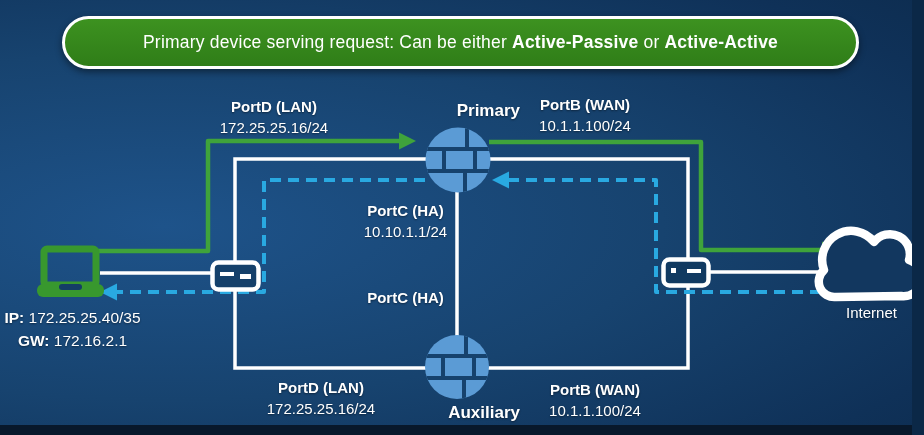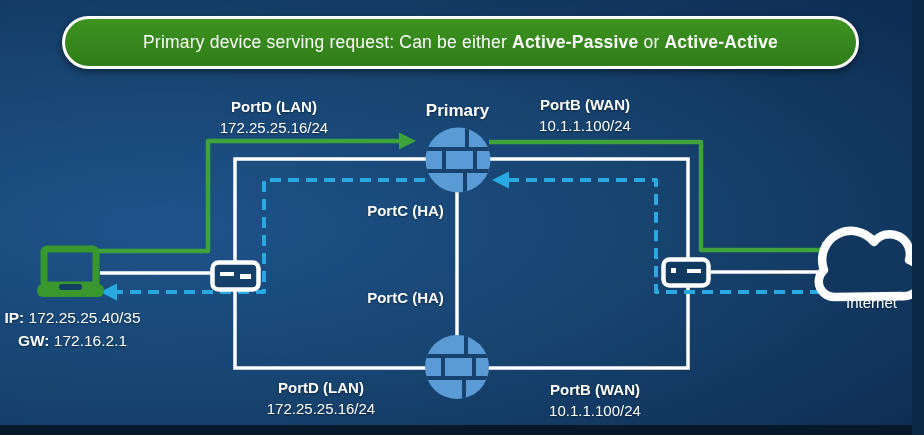--- a/index.html
+++ b/index.html
@@ -20,21 +20,21 @@
   }
   .banner b{font-weight:bold;}
   svg{position:absolute;left:0;top:0;}
   .lbl{
     position:absolute;color:#ffffff;text-align:center;
     font-size:15px;line-height:21px;
     text-shadow:0 1px 2px rgba(0,0,0,.45);
     white-space:nowrap;
   }
   .lbl .b,.b{font-weight:bold;}
-  .dev{font-size:17px;font-weight:bold;line-height:20px;}
+  .dev{font-size:17px;font-weight:bold;line-height:20px;text-align:right;}
   .client{font-size:15.5px;line-height:23px;}
 </style>
 </head>
 <body>
 
 <div id="stage">
 
   <svg width="924" height="435" viewBox="0 0 924 435">
 
     <rect x="235" y="159" width="453" height="209" fill="none" stroke="#ffffff" stroke-width="3.5"></rect>
@@ -112,38 +112,40 @@
     <div>172.25.25.16/24</div>
   </div>
 
   <div class="lbl" style="left:500px;top:94px;width:170px;">
     <div class="b">PortB (WAN)</div>
     <div>10.1.1.100/24</div>
   </div>
 
   <div class="lbl" style="left:343px;top:200px;width:125px;">
     <div class="b">PortC (HA)</div>
+    <div>10.10.1.1/24</div>
   </div>
 
   <div class="lbl" style="left:343px;top:287px;width:125px;">
     <div class="b">PortC (HA)</div>
   </div>
 
   <div class="lbl" style="left:236px;top:377px;width:170px;">
     <div class="b">PortD (LAN)</div>
     <div>172.25.25.16/24</div>
   </div>
 
   <div class="lbl" style="left:510px;top:379px;width:170px;">
     <div class="b">PortB (WAN)</div>
     <div>10.1.1.100/24</div>
   </div>
 
   <div class="lbl dev" style="left:395px;top:101px;width:125px;">Primary</div>
-  <div class="lbl" style="left:824px;top:292px;width:95px;">Internet</div>
+  <div class="lbl dev" style="left:395px;top:403px;width:125px;">Auxiliary</div>
+  <div class="lbl" style="left:824px;top:302px;width:95px;">Internet</div>
 
   <div class="lbl client" style="left:-10px;top:306px;width:165px;">
     <div><span class="b">IP:</span> <span>172.25.25.40/35</span></div>
     <div><span class="b">GW:</span> <span>172.16.2.1</span></div>
   </div>
 
   <div class="bottom-strip"></div>
 </div>
 
 </body></html>

